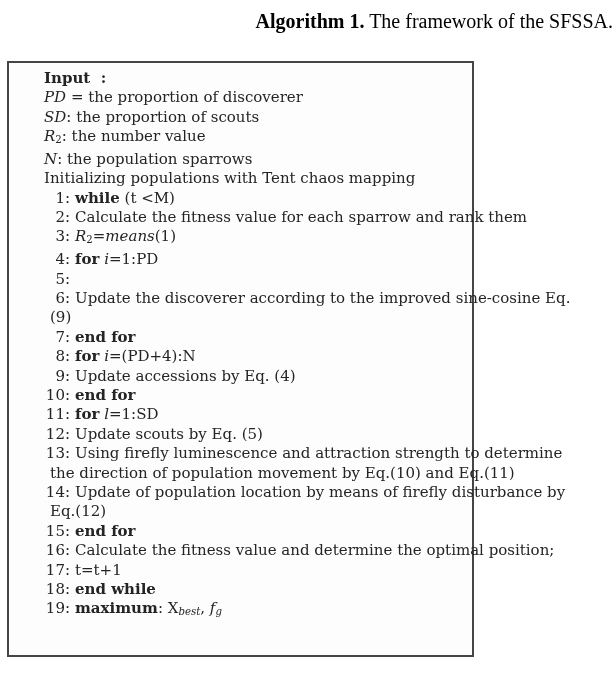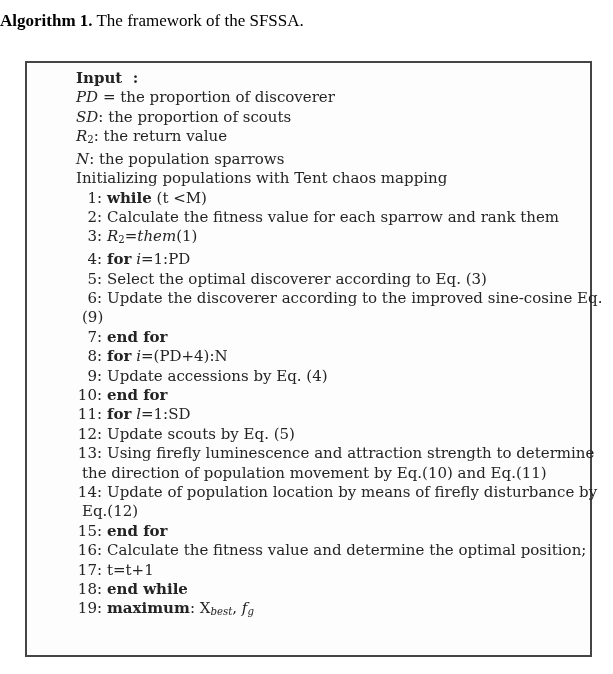--- a/index.html
+++ b/index.html
@@ -5,56 +5,56 @@
   :root{
     --text:#242424; --border:#454545; --box_bg:#fdfdfd; --page_bg:#ffffff; --title:#000000;
   }
   html,body{margin:0;padding:0;}
   body{
     width:613px;height:674px;background:var(--page_bg);
     font-family:"DejaVu Serif", serif;color:var(--text);
     position:relative;overflow:hidden;
   }
   .caption{
-    text-align:left;margin-top:11px;font-size:17px;line-height:20px;
+    text-align:right;margin-top:11px;font-size:20px;line-height:20px;
     font-family:"Liberation Serif", serif;color:var(--title);
   }
   .caption .bold{font-weight:700;}
   .algo-box{
-    position:absolute;left:25px;top:61px;width:567px;height:596px;
+    position:absolute;left:7px;top:61px;width:467px;height:596px;
     box-sizing:border-box;border:2px solid var(--border);background:var(--box_bg);
-    padding:6px 6px 0 49px;font-size:15px;
+    padding:6px 6px 0 35px;font-size:15px;
   }
   .line{display:flex;line-height:19.4px;white-space:pre;}
   .num{flex:none;width:26px;text-align:right;margin-right:5px;white-space:pre;}
   .txt{white-space:pre;}
   .cont{padding-left:6px;}
   .b{font-weight:700;}
   .i{font-style:italic;}
   .sub{font-size:0.68em;vertical-align:-0.22em;letter-spacing:0;}
 </style>
 </head>
 <body>
 
 <div>
   <div class="caption">
     <span class="bold">Algorithm 1.</span><span> The framework of the SFSSA.</span>
   </div>
   <div class="algo-box">
       <div class="line"><span class="txt"><span class="b">Input  :</span></span></div>
       <div class="line"><span class="txt"><span class="i">PD</span><span> = the proportion of discoverer</span></span></div>
       <div class="line"><span class="txt"><span class="i">SD</span><span>: the proportion of scouts</span></span></div>
-      <div class="line"><span class="txt"><span class="i">R</span><span class="sub">2</span><span>: the return value</span></span></div>
+      <div class="line"><span class="txt"><span class="i">R</span><span class="sub">2</span><span>: the number value</span></span></div>
       <div class="line"><span class="txt"><span class="i">N</span><span>: the population sparrows</span></span></div>
       <div class="line"><span class="txt"><span>Initializing populations with Tent chaos mapping</span></span></div>
       <div class="line"><span class="num">1:</span><span class="txt"><span class="b">while</span><span> (t &lt;M)</span></span></div>
       <div class="line"><span class="num">2:</span><span class="txt"><span>Calculate the fitness value for each sparrow and rank them</span></span></div>
-      <div class="line"><span class="num">3:</span><span class="txt"><span class="i">R</span><span class="sub">2</span><span>=</span><span class="i">them</span><span>(1)</span></span></div>
+      <div class="line"><span class="num">3:</span><span class="txt"><span class="i">R</span><span class="sub">2</span><span>=</span><span class="i">means</span><span>(1)</span></span></div>
       <div class="line"><span class="num">4:</span><span class="txt"><span class="b">for</span><span> </span><span class="i">i</span><span>=1:PD</span></span></div>
-      <div class="line"><span class="num">5:</span><span class="txt"><span>Select the optimal discoverer according to Eq. (3)</span></span></div>
+      <div class="line"><span class="num">5:</span></div>
       <div class="line"><span class="num">6:</span><span class="txt"><span>Update the discoverer according to the improved sine-cosine Eq.</span></span></div>
       <div class="line cont"><span class="txt"><span>(9)</span></span></div>
       <div class="line"><span class="num">7:</span><span class="txt"><span class="b">end for</span></span></div>
       <div class="line"><span class="num">8:</span><span class="txt"><span class="b">for</span><span> </span><span class="i">i</span><span>=(PD+4):N</span></span></div>
       <div class="line"><span class="num">9:</span><span class="txt"><span>Update accessions by Eq. (4)</span></span></div>
       <div class="line"><span class="num">10:</span><span class="txt"><span class="b">end for</span></span></div>
       <div class="line"><span class="num">11:</span><span class="txt"><span class="b">for</span><span> </span><span class="i">l</span><span>=1:SD</span></span></div>
       <div class="line"><span class="num">12:</span><span class="txt"><span>Update scouts by Eq. (5)</span></span></div>
       <div class="line"><span class="num">13:</span><span class="txt"><span>Using firefly luminescence and attraction strength to determine</span></span></div>
       <div class="line cont"><span class="txt"><span>the direction of population movement by Eq.(10) and Eq.(11)</span></span></div>

